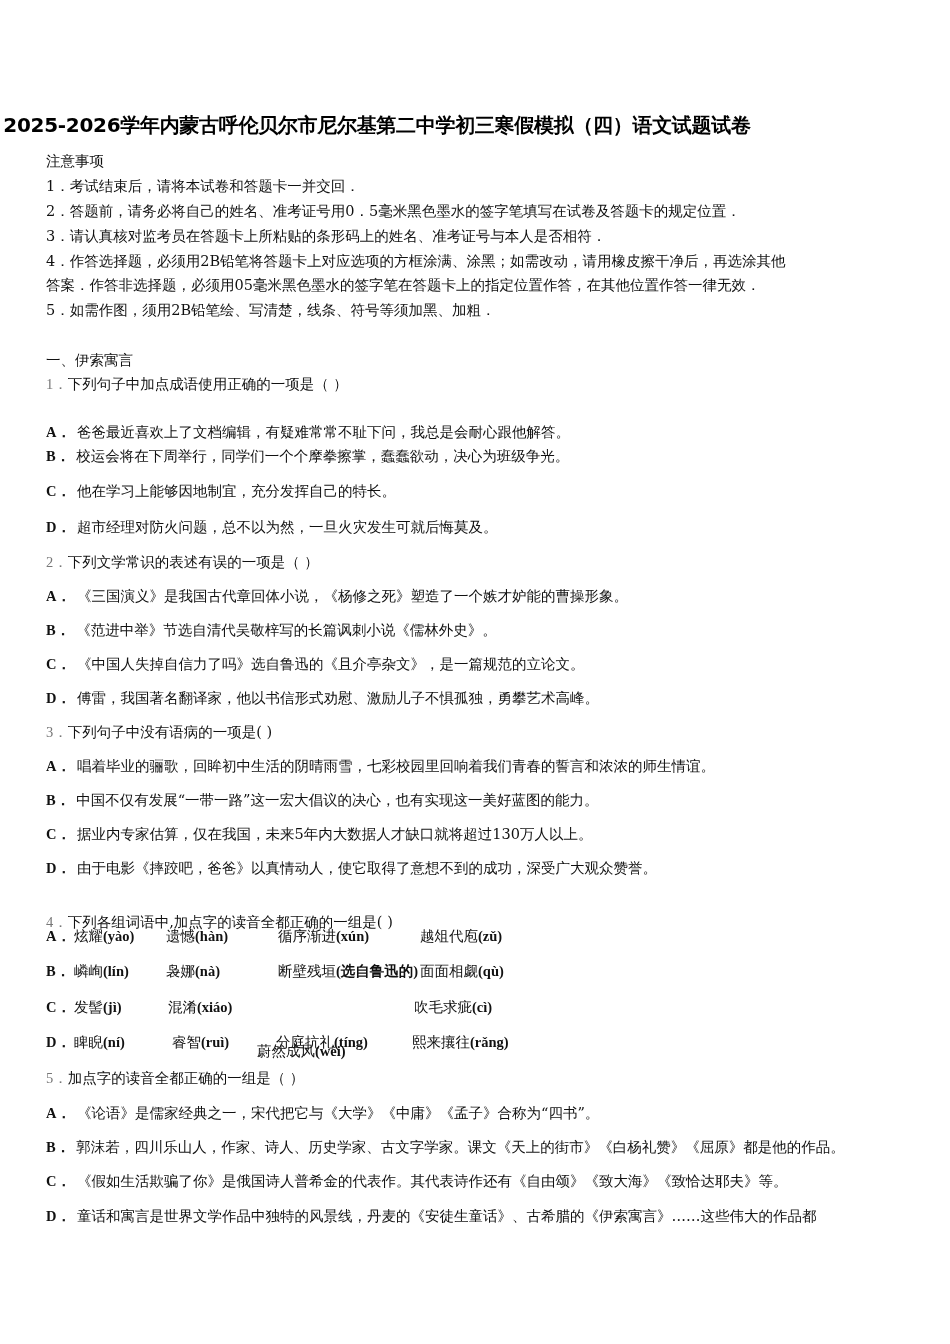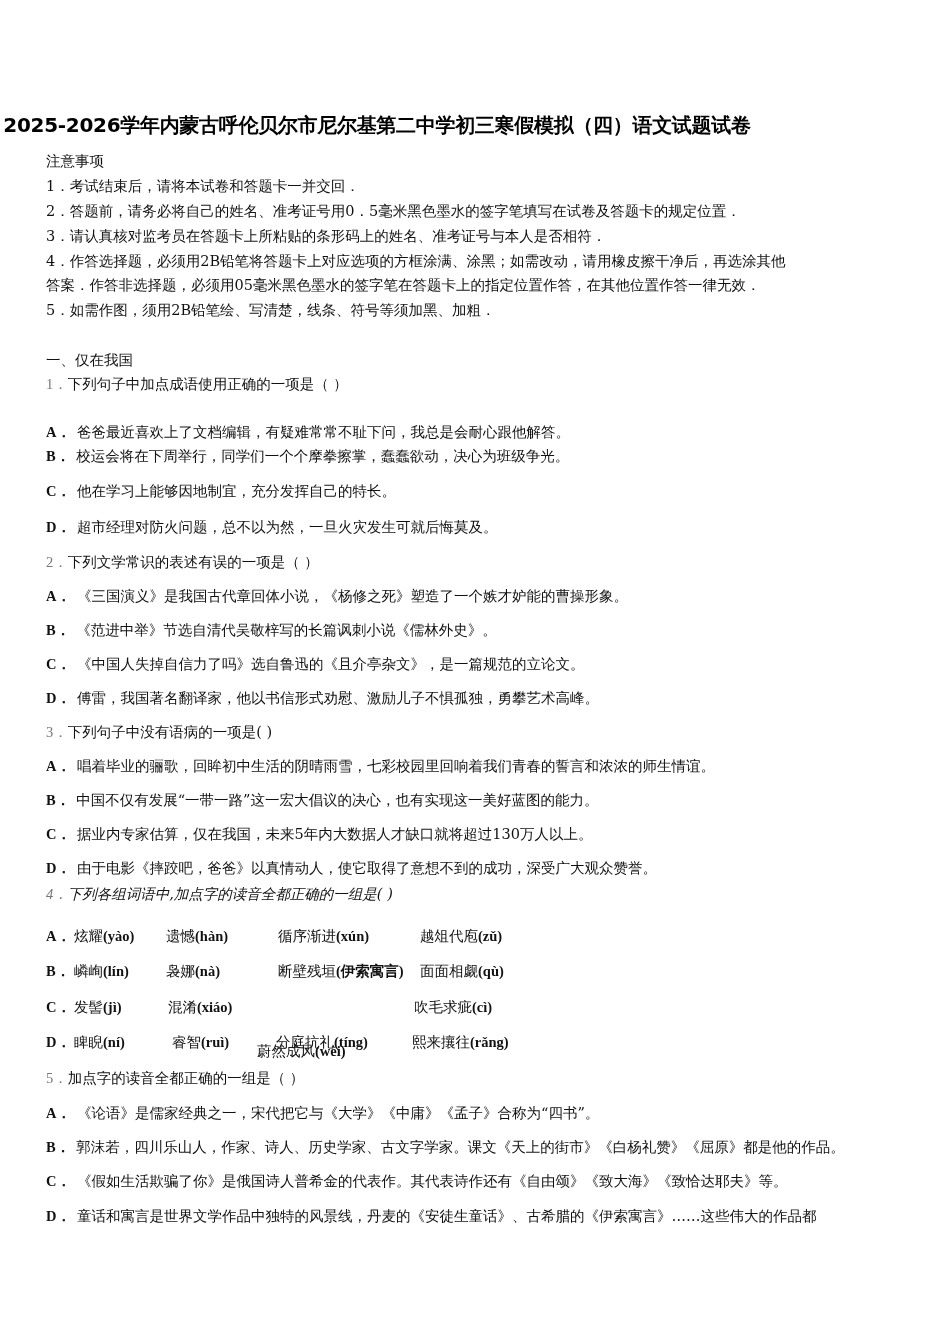--- a/index.html
+++ b/index.html
@@ -33,21 +33,21 @@
   <div class="title">2025-2026学年内蒙古呼伦贝尔市尼尔基第二中学初三寒假模拟（四）语文试题试卷</div>
 
   <div class="line notice" style="top:151px;">注意事项</div>
   <div class="line notice" style="top:176px;">1．考试结束后，请将本试卷和答题卡一并交回．</div>
   <div class="line notice" style="top:201px;">2．答题前，请务必将自己的姓名、准考证号用0．5毫米黑色墨水的签字笔填写在试卷及答题卡的规定位置．</div>
   <div class="line notice" style="top:226px;">3．请认真核对监考员在答题卡上所粘贴的条形码上的姓名、准考证号与本人是否相符．</div>
   <div class="line notice" style="top:251px;">4．作答选择题，必须用2B铅笔将答题卡上对应选项的方框涂满、涂黑；如需改动，请用橡皮擦干净后，再选涂其他</div>
   <div class="line notice" style="top:275px;">答案．作答非选择题，必须用05毫米黑色墨水的签字笔在答题卡上的指定位置作答，在其他位置作答一律无效．</div>
   <div class="line notice" style="top:300px;">5．如需作图，须用2B铅笔绘、写清楚，线条、符号等须加黑、加粗．</div>
 
-  <div class="line section" style="top:350px;">一、仅在我国</div>
+  <div class="line section" style="top:350px;">一、伊索寓言</div>
 
   <div class="line" style="top:374px;">
     <span class="qnum">1．</span><span>下列句子中加点成语使用正确的一项是（    ）</span>
   </div>
   <div class="line" style="top:422px;">
     <span class="opt-letter">A．</span><span>爸爸最近喜欢上了文档编辑，有疑难常常不耻下问，我总是会耐心跟他解答。</span>
   </div>
   <div class="line" style="top:446px;">
     <span class="opt-letter">B．</span><span>校运会将在下周举行，同学们一个个摩拳擦掌，蠢蠢欲动，决心为班级争光。</span>
   </div>
@@ -83,37 +83,37 @@
   <div class="line" style="top:790px;">
     <span class="opt-letter">B．</span><span>中国不仅有发展“一带一路”这一宏大倡议的决心，也有实现这一美好蓝图的能力。</span>
   </div>
   <div class="line" style="top:824px;">
     <span class="opt-letter">C．</span><span>据业内专家估算，仅在我国，未来5年内大数据人才缺口就将超过130万人以上。</span>
   </div>
   <div class="line" style="top:858px;">
     <span class="opt-letter">D．</span><span>由于电影《摔跤吧，爸爸》以真情动人，使它取得了意想不到的成功，深受广大观众赞誉。</span>
   </div>
 
-  <div class="line" style="top:884px;font-style:italic;">
+  <div class="line" style="top:912px;">
     <span class="qnum">4．</span><span>下列各组词语中,加点字的读音全都正确的一组是(      )</span>
   </div>
 
   <div class="line" style="top:926px;">
     <span class="opt-letter">A．</span>
     <span class="pair" style="position:absolute;left:28px;"><span>炫耀</span><span class="py">(yào)</span></span>
     <span class="pair" style="position:absolute;left:120px;"><span>遗憾</span><span class="py">(hàn)</span></span>
     <span class="pair" style="position:absolute;left:232px;"><span>循序渐进</span><span class="py">(xún)</span></span>
     <span class="pair" style="position:absolute;left:374px;"><span>越俎代庖</span><span class="py">(zǔ)</span></span>
   </div>
 
   <div class="line" style="top:961px;">
     <span class="opt-letter">B．</span>
     <span class="pair" style="position:absolute;left:28px;"><span>嶙峋</span><span class="py">(lín)</span></span>
     <span class="pair" style="position:absolute;left:120px;"><span>袅娜</span><span class="py">(nà)</span></span>
-    <span class="pair" style="position:absolute;left:232px;"><span>断壁残垣</span><span class="py">(伊索寓言)</span></span>
+    <span class="pair" style="position:absolute;left:232px;"><span>断壁残垣</span><span class="py">(选自鲁迅的)</span></span>
     <span class="pair" style="position:absolute;left:374px;"><span>面面相觑</span><span class="py">(qù)</span></span>
   </div>
 
   <div class="line" style="top:997px;">
     <span class="opt-letter">C．</span>
     <span class="pair" style="position:absolute;left:28px;"><span>发髻</span><span class="py">(jì)</span></span>
     <span class="pair" style="position:absolute;left:122px;"><span>混淆</span><span class="py">(xiáo)</span></span>
     <span class="pair" style="position:absolute;left:211px;margin-top:44px;"><span>蔚然成风</span><span class="py">(wèi)</span></span>
     <span class="pair" style="position:absolute;left:368px;"><span>吹毛求疵</span><span class="py">(cì)</span></span>
   </div>

